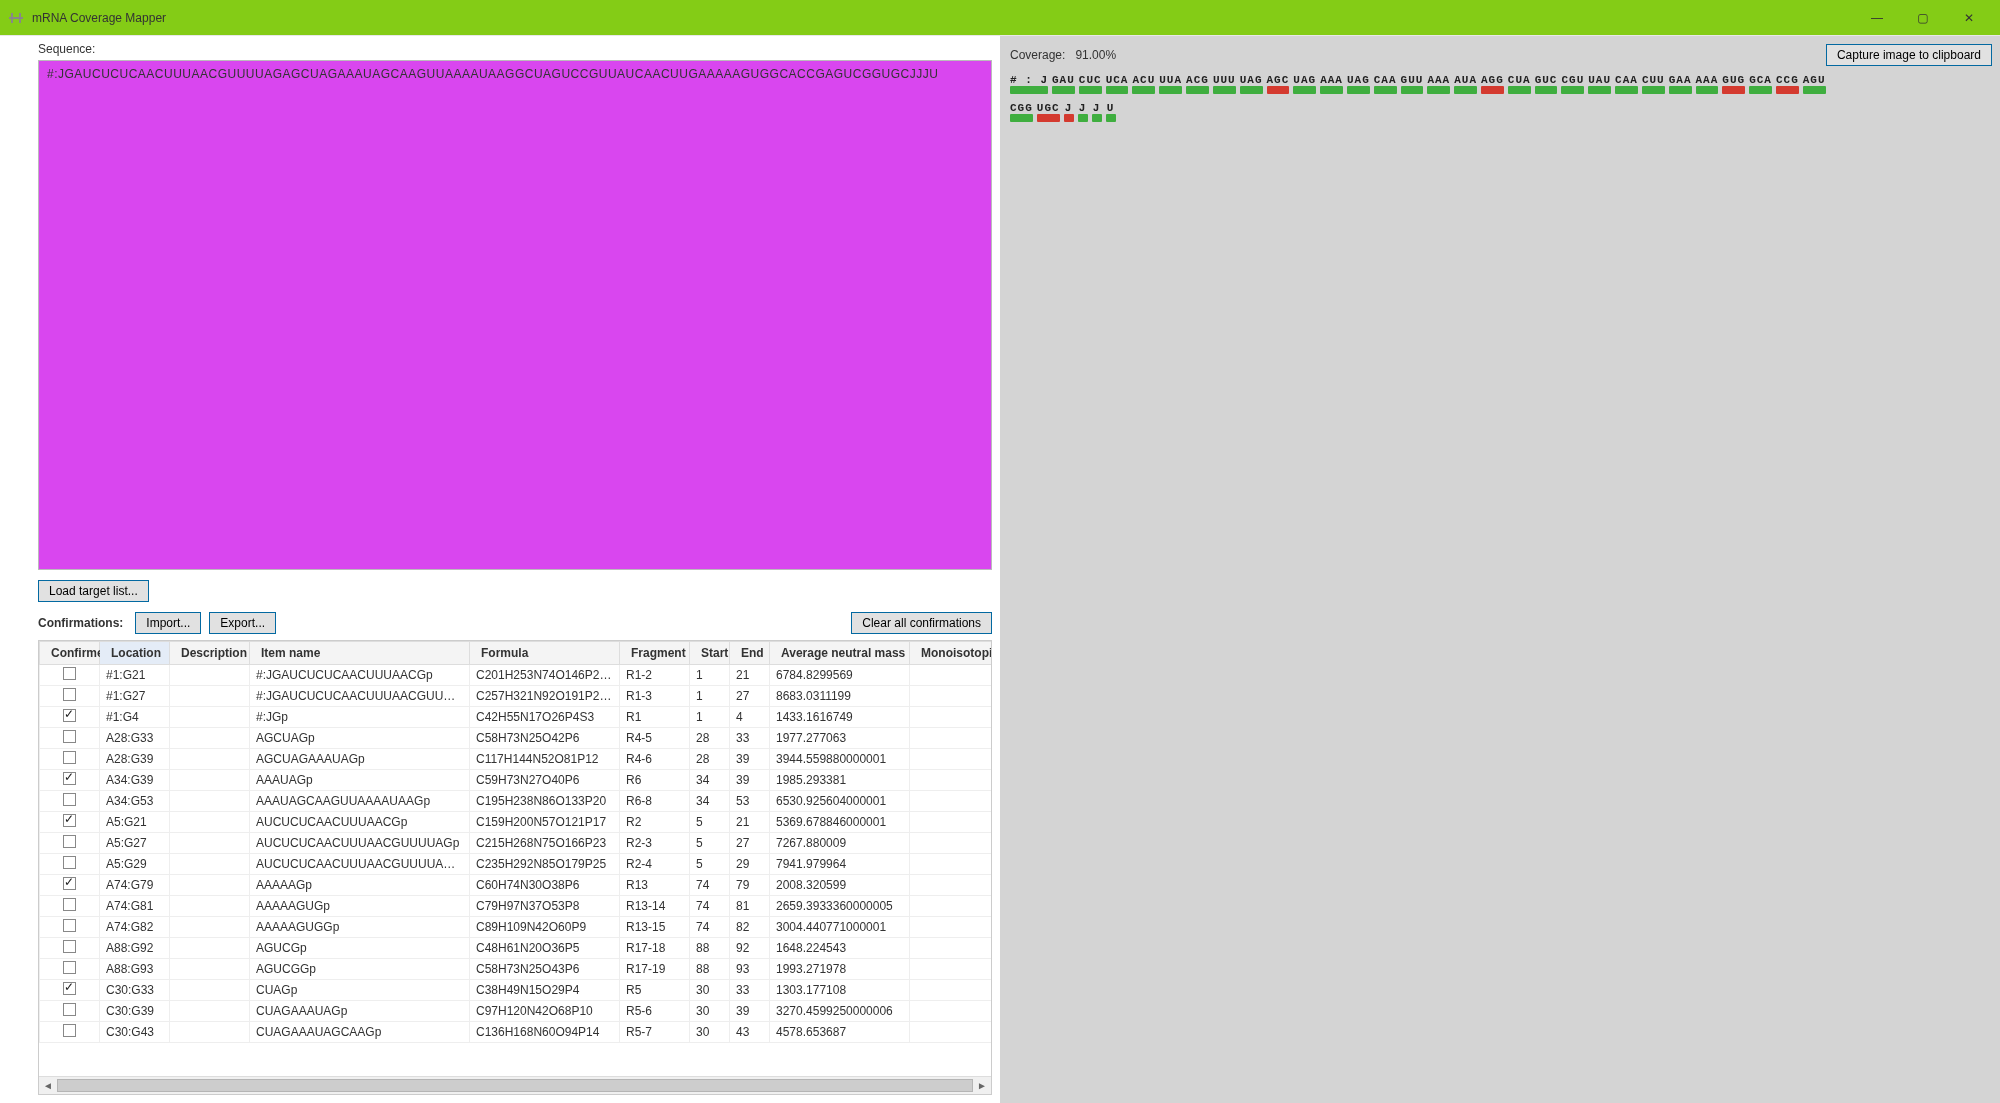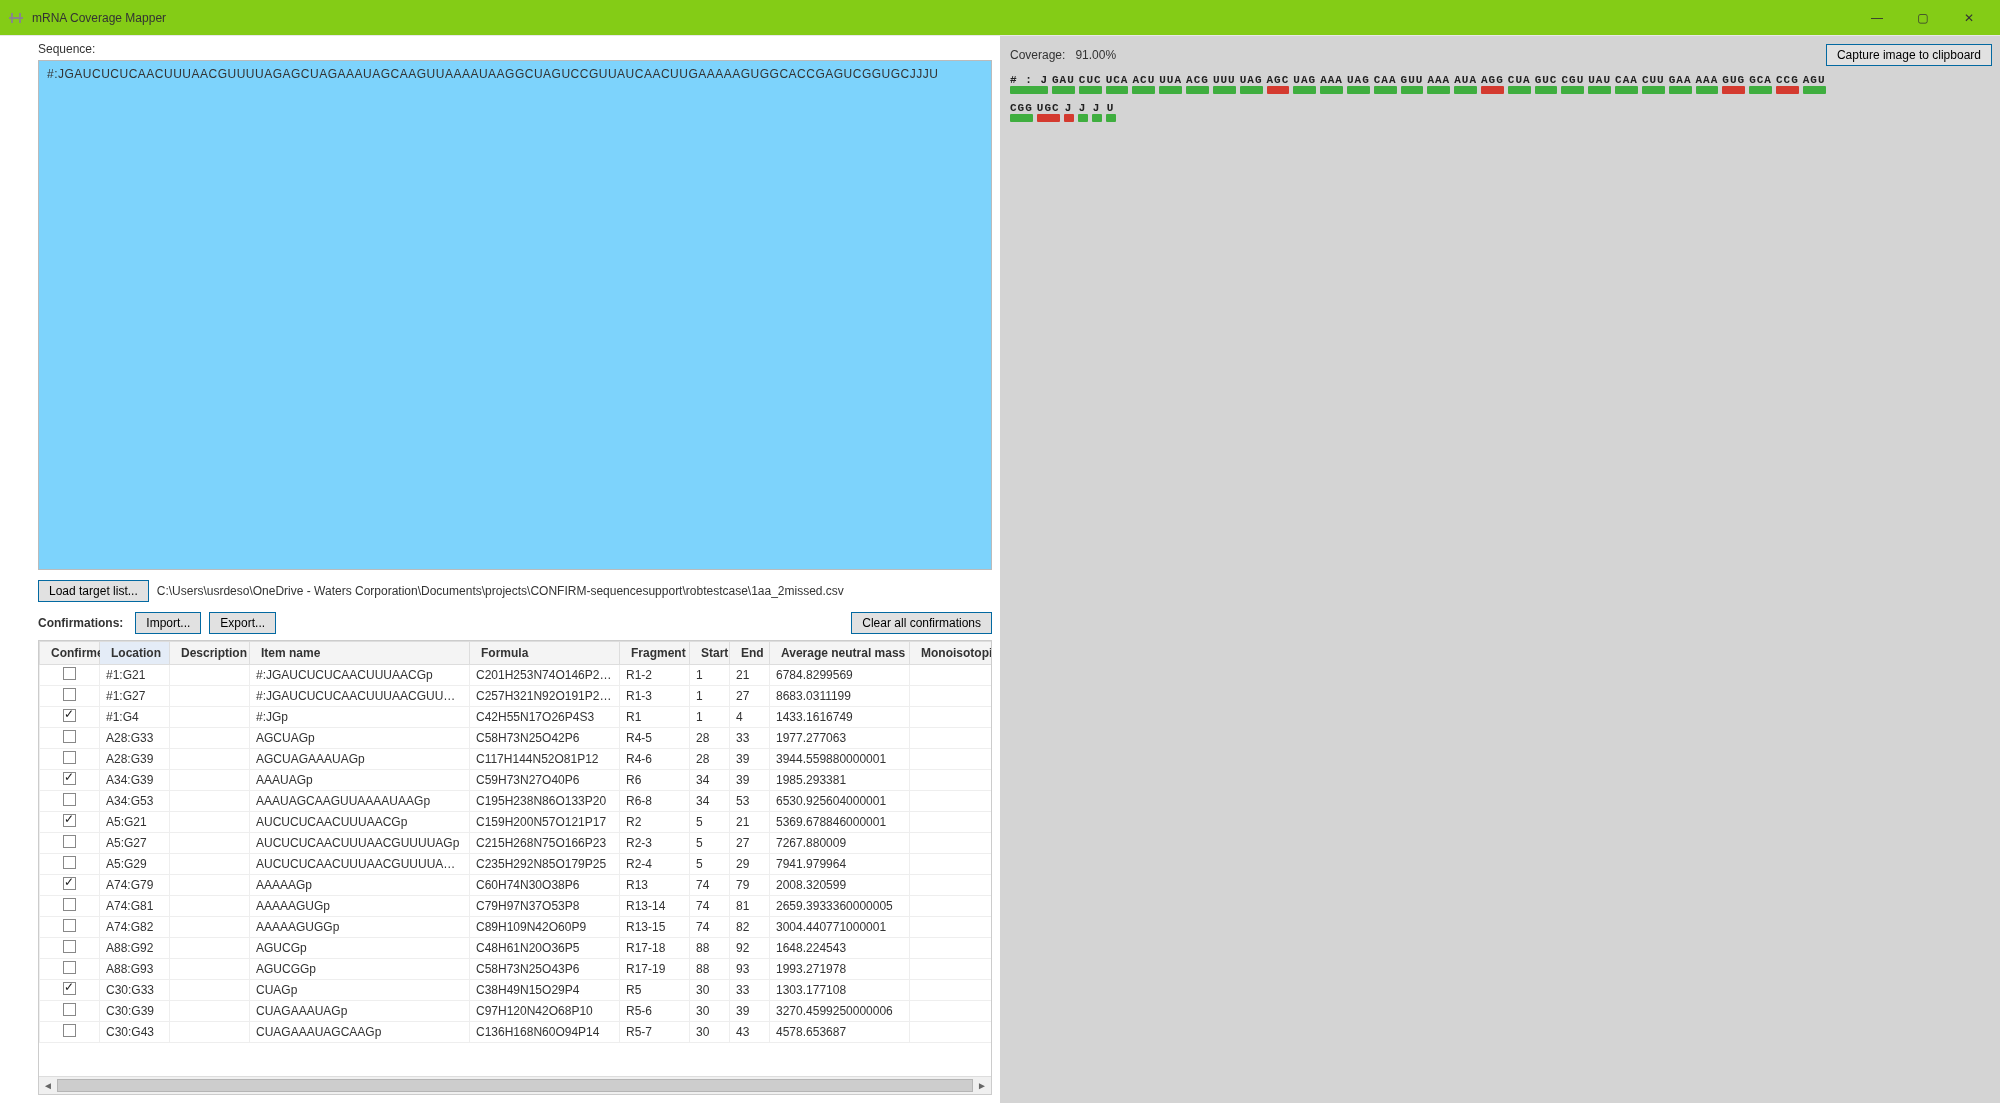--- a/index.html
+++ b/index.html
@@ -47,21 +47,21 @@
   .right {
     flex: 1;
     background: #d4d4d4;
     padding: 6px;
     position: relative;
   }
   .seq-label { margin-bottom: 4px; }
   .seq-box {
     flex: 0 0 510px;
     border: 1px solid #bbb;
-    background: #7dd3fc;
+    background: #d946ef;
     padding: 6px 8px;
     font-family: "Segoe UI", sans-serif;
     font-size: 12px;
     letter-spacing: 0.5px;
     overflow: auto;
     resize: none;
     white-space: pre-wrap;
     word-break: break-all;
   }
   .row {
@@ -228,21 +228,20 @@
     </div>
 </div>
 
 <div class="main">
   <div class="left">
     <div class="seq-label">Sequence:</div>
     <div class="seq-box">#:JGAUCUCUCAACUUUAACGUUUUAGAGCUAGAAAUAGCAAGUUAAAAUAAGGCUAGUCCGUUAUCAACUUGAAAAAGUGGCACCGAGUCGGUGCJJJU</div>
 
     <div class="row">
       <button class="btn">Load target list...</button>
-      <span class="path">C:\Users\usrdeso\OneDrive - Waters Corporation\Documents\projects\CONFIRM-sequencesupport\robtestcase\1aa_2missed.csv</span>
     </div>
 
     <div class="row">
       <span class="conf-label">Confirmations:</span>
       <button class="btn">Import...</button>
       <button class="btn">Export...</button>
       <span class="push"></span>
       <button class="btn">Clear all confirmations</button>
     </div>
 

